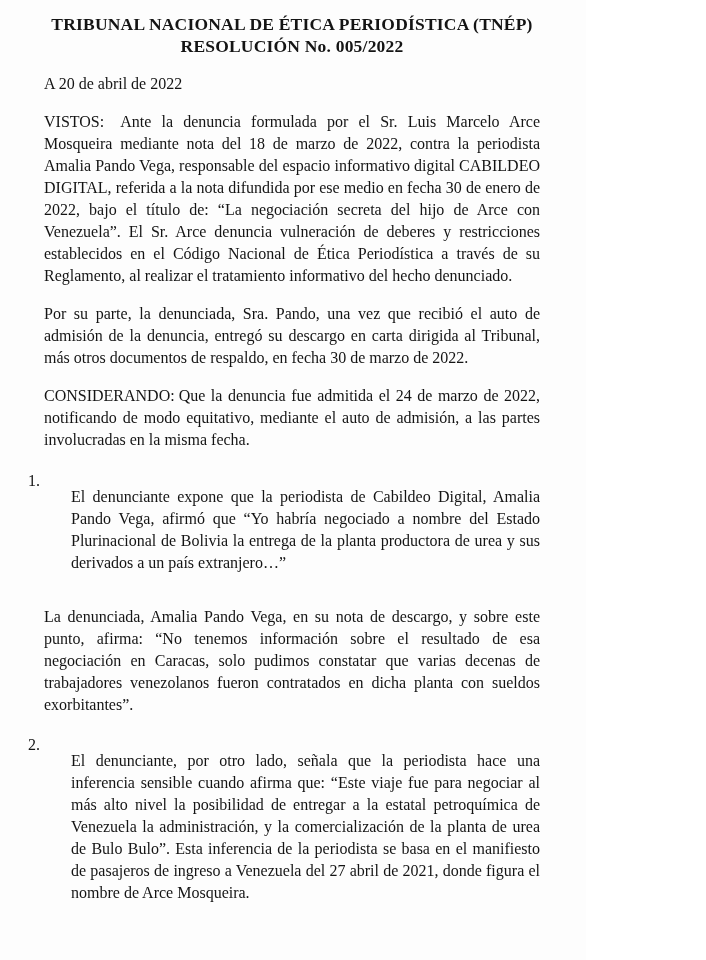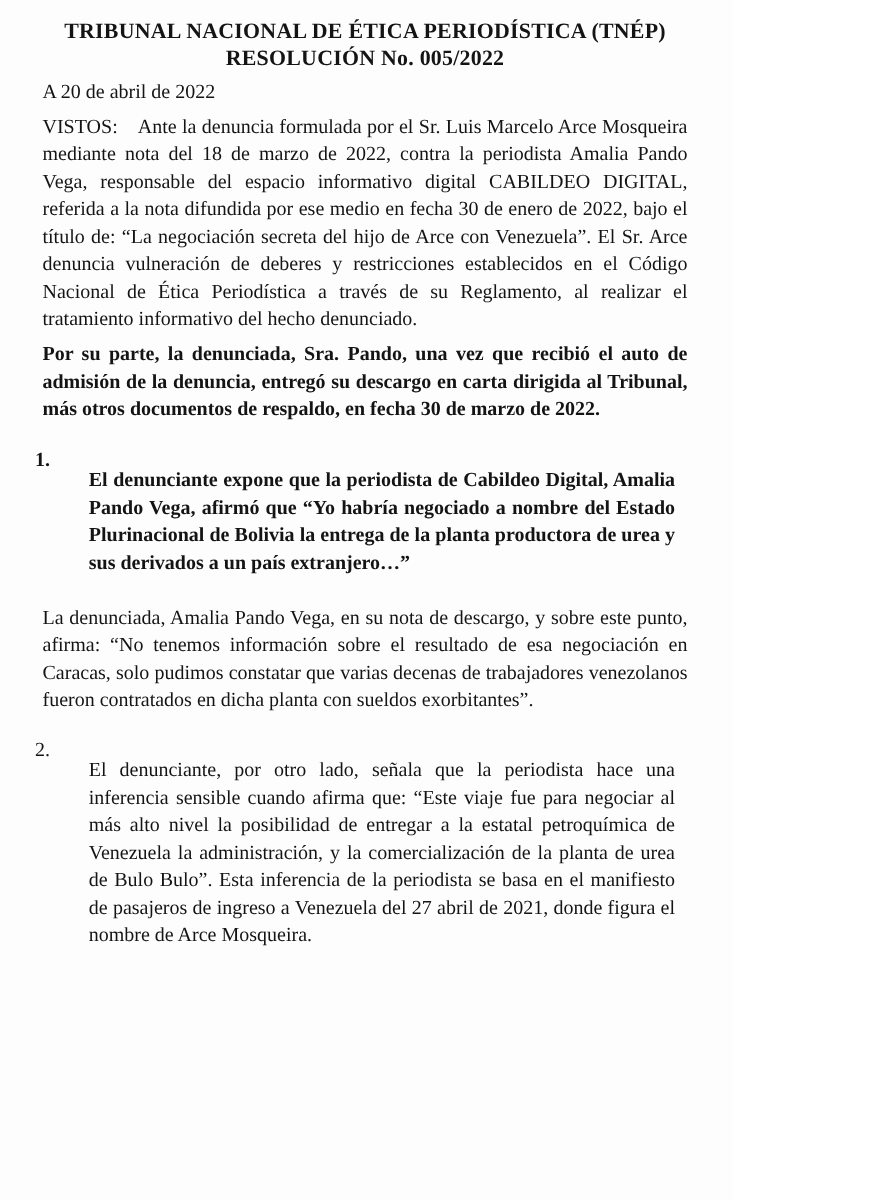--- a/index.html
+++ b/index.html
@@ -26,30 +26,30 @@
   .title-line {
     font-weight: bold;
     font-size: 17.5px;
     line-height: 22px;
     letter-spacing: 0.2px;
   }
   .dateline {
     margin: 20px 0 0 0;
   }
   p.para {
-    margin: 6px;
+    margin: 16px;
     text-align: justify;
   }
   .bold { font-weight: normal; }
   .label-tab { margin-right: 16px; }
   .label-space { margin-right: 4px; }
   .mt-13 { margin-top: 13px; }
   .mt-16 { margin-top: 16px; }
   .mt-18 { margin-top: 18px; }
-  .mt-19 { margin-top: 19px; font-weight: bold; }
+  .mt-19 { margin-top: 19px; }
   .mt-21 { margin-top: 21px; }
   .mt-22 { margin-top: 22px; }
   .mt-40 { margin-top: 40px; }
   .list-item {
     display: flex;
     align-items: flex-start;
   }
   .list-num {
     flex: 0 0 27px;
     width: 27px;
@@ -73,20 +73,21 @@
     <div class="title-line">RESOLUCIÓN No. 005/2022</div>
   </header>
 
   <p class="para dateline">A 20 de abril de 2022</p>
 
   <p class="para mt-21"><span class="bold label-tab">VISTOS:</span><span>Ante la denuncia formulada por el Sr. Luis Marcelo Arce Mosqueira mediante nota del 18 de marzo de 2022, contra la periodista Amalia Pando Vega, responsable del espacio informativo digital CABILDEO DIGITAL, referida a la nota difundida por ese medio en fecha 30 de enero de 2022, bajo el título de: “La negociación secreta del hijo de Arce con Venezuela”. El Sr. Arce denuncia vulneración de deberes y restricciones establecidos en el Código Nacional de Ética Periodística a través de su Reglamento, al realizar el tratamiento informativo del hecho denunciado.</span></p>
 
 
   <p class="para mt-19">Por su parte, la denunciada, Sra. Pando, una vez que recibió el auto de admisión de la denuncia, entregó su descargo en carta dirigida al Tribunal, más otros documentos de respaldo, en fecha 30 de marzo de 2022.</p>
 
+  <p class="para mt-40"><span class="bold label-space">CONSIDERANDO:</span><span>Que la denuncia fue admitida el 24 de marzo de 2022, notificando de modo equitativo, mediante el auto de admisión, a las partes involucradas en la misma fecha.</span></p>
 
 
   <div class="list-item mt-19">
     <span class="list-num">1.</span>
     <p class="list-body">El denunciante expone que la periodista de Cabildeo Digital, Amalia Pando Vega, afirmó que “Yo habría negociado a nombre del Estado Plurinacional de Bolivia la entrega de la planta productora de urea y sus derivados a un país extranjero…”</p>
   </div>
 
   <p class="para indent mt-22">La denunciada, Amalia Pando Vega, en su nota de descargo, y sobre este punto, afirma: “No tenemos información sobre el resultado de esa negociación en Caracas, solo pudimos constatar que varias decenas de trabajadores venezolanos fueron contratados en dicha planta con sueldos exorbitantes”.</p>
 
   <div class="list-item mt-18">

